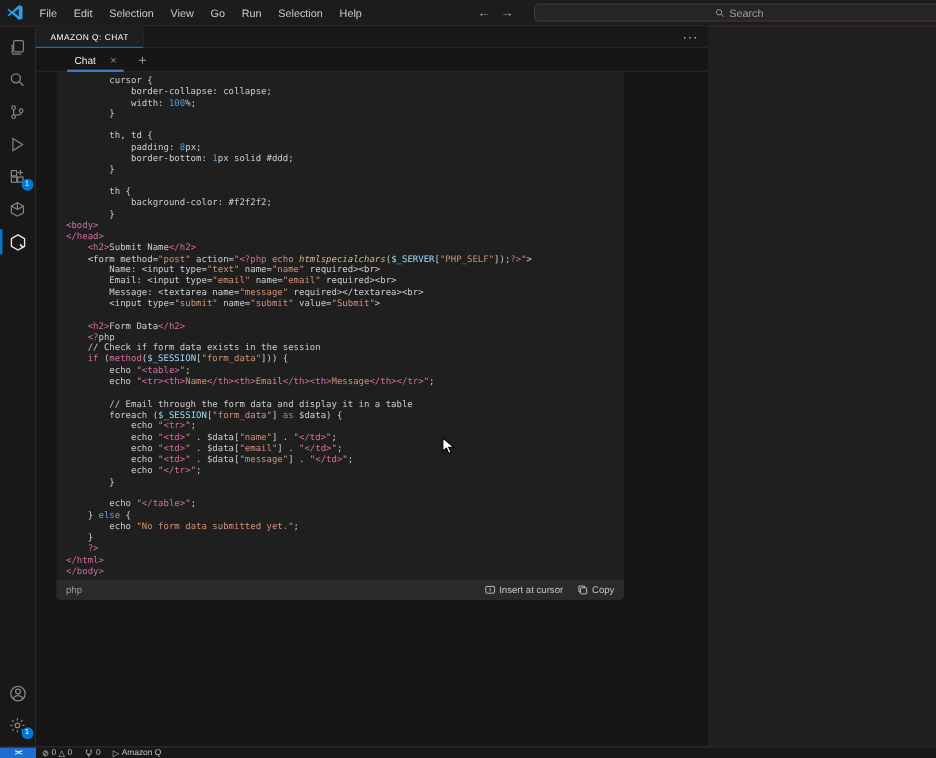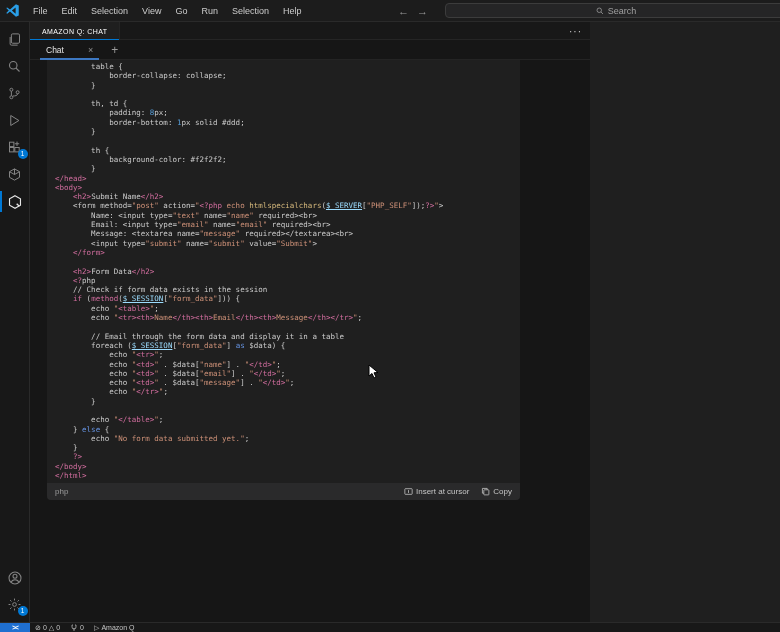--- a/index.html
+++ b/index.html
@@ -31,33 +31,33 @@
   .editor-right { position:absolute; left:590px; top:22px; width:190px; height:600px; background:#1f1f1f; }
 
   .tabbar { position:relative; width:560px; height:18px; background:#181818; border-bottom:1px solid #252525; display:flex; }
   .ed-tab { position:relative; height:18px; padding:0 12px; background:#1f1f1f; border-right:1px solid #252525;
     display:flex; align-items:center; color:#ffffff; font-size:7px; letter-spacing:.4px; }
   .ed-tab::after { content:""; position:absolute; left:0; right:0; bottom:0; height:1px; background:#0078d4; }
   .tab-actions { position:absolute; right:8px; top:0; height:18px; display:flex; align-items:center; color:#cccccc; font-size:10px; letter-spacing:1px; }
 
   
   .chat-tabs { position:relative; height:20px; display:flex; align-items:center; border-bottom:1px solid #242424; }
-  .chat-tab { position:relative; height:20px; margin-left:8px; padding:0 8px; display:flex; align-items:center; gap:24px;
+  .chat-tab { position:relative; height:20px; margin-left:24px; padding:0 8px; display:flex; align-items:center; gap:12px;
     color:#e6e6e6; font-size:8.5px; }
   .chat-tab::after { content:""; position:absolute; left:2px; right:2px; bottom:0; height:2px; background:#3d78c2; }
   .chat-tab .close { color:#8f8f8f; font-size:9px; }
   .chat-newtab { color:#9a9a9a; font-size:12px; margin-left:10px; }
 
   .chat-scroll { position:absolute; left:0; top:38px; width:560px; height:497px; overflow:hidden; }
 
   .code-card { position:absolute; left:17px; top:0; width:473px; background:#1f1f1f; border-radius:0 0 4px 4px; }
   .code-body { padding:2px 8px 3px 8px; }
   .cl { font-family:"DejaVu Sans Mono", monospace; font-size:7.5px; line-height:9.3px; white-space:pre; }
   .tok-p { color:#cccccc; } .tok-t { color:#d16d9e; } .tok-s { color:#ce9178; }
-  .tok-n { color:#569cd6; } .tok-v { color:#9cdcfe;text-decoration:underline; } .tok-k { color:#6796e6; } .tok-f { color:#d7ba7d; }
+  .tok-n { color:#569cd6; } .tok-v { color:#9cdcfe; } .tok-k { color:#6796e6; } .tok-f { color:#d7ba7d;font-style:italic; }
   .code-footer { height:17px; background:#2a2a2b; border-radius:0 0 4px 4px; display:flex; align-items:center; padding:0 8px; }
   .code-lang { color:#9d9d9d; font-size:8px; }
   .code-actions { margin-left:auto; display:flex; gap:12px; }
   .code-action { display:flex; align-items:center; gap:3px; color:#c5c5c5; font-size:8px; cursor:pointer; }
 
   
   .statusbar { position:absolute; left:0; top:622px; width:780px; height:10px; background:#181818;
     border-top:1px solid #2a2a2a; display:flex; align-items:center; font-size:7px; color:#c5c5c5; }
   .remote-ind { width:30px; height:10px; background:#1f6fd0; color:#fff; display:flex; align-items:center; justify-content:center;
     font-size:6.5px; font-weight:bold; letter-spacing:-1px; }
@@ -174,41 +174,41 @@
       <div class="chat-tab">
         <span>Chat</span>
         <span class="close">×</span>
       </div>
       <div class="chat-newtab">+</div>
     </div>
 
     <div class="chat-scroll">
       <div class="code-card">
         <div class="code-body">
-            <div class="cl"><span class="tok-p">        table {</span></div>
+            <div class="cl"><span class="tok-p">        cursor {</span></div>
             <div class="cl"><span class="tok-p">            border-collapse: collapse;</span></div>
+            <div class="cl"><span class="tok-p">            width: </span><span class="tok-n">100</span><span class="tok-p">%;</span></div>
             <div class="cl"><span class="tok-p">        }</span></div>
             <div class="cl">&nbsp;</div>
             <div class="cl"><span class="tok-p">        th, td {</span></div>
             <div class="cl"><span class="tok-p">            padding: </span><span class="tok-n">8</span><span class="tok-p">px;</span></div>
             <div class="cl"><span class="tok-p">            border-bottom: </span><span class="tok-n">1</span><span class="tok-p">px solid #ddd;</span></div>
             <div class="cl"><span class="tok-p">        }</span></div>
             <div class="cl">&nbsp;</div>
             <div class="cl"><span class="tok-p">        th {</span></div>
             <div class="cl"><span class="tok-p">            background-color: #f2f2f2;</span></div>
             <div class="cl"><span class="tok-p">        }</span></div>
+            <div class="cl"><span class="tok-t">&lt;body&gt;</span></div>
             <div class="cl"><span class="tok-t">&lt;/head&gt;</span></div>
-            <div class="cl"><span class="tok-t">&lt;body&gt;</span></div>
             <div class="cl"><span class="tok-p">    </span><span class="tok-t">&lt;h2&gt;</span><span class="tok-p">Submit Name</span><span class="tok-t">&lt;/h2&gt;</span></div>
             <div class="cl"><span class="tok-p">    &lt;form method=</span><span class="tok-s">"post"</span><span class="tok-p"> action=</span><span class="tok-s">"</span><span class="tok-t">&lt;?php</span><span class="tok-s"> echo</span><span class="tok-f"> htmlspecialchars</span><span class="tok-p">(</span><span class="tok-v">$_SERVER</span><span class="tok-p">[</span><span class="tok-s">"PHP_SELF"</span><span class="tok-p">]);</span><span class="tok-t">?&gt;</span><span class="tok-s">"</span><span class="tok-p">&gt;</span></div>
             <div class="cl"><span class="tok-p">        Name: &lt;input type=</span><span class="tok-s">"text"</span><span class="tok-p"> name=</span><span class="tok-s">"name"</span><span class="tok-p"> required&gt;&lt;br&gt;</span></div>
             <div class="cl"><span class="tok-p">        Email: &lt;input type=</span><span class="tok-s">"email"</span><span class="tok-p"> name=</span><span class="tok-s">"email"</span><span class="tok-p"> required&gt;&lt;br&gt;</span></div>
             <div class="cl"><span class="tok-p">        Message: &lt;textarea name=</span><span class="tok-s">"message"</span><span class="tok-p"> required&gt;&lt;/textarea&gt;&lt;br&gt;</span></div>
             <div class="cl"><span class="tok-p">        &lt;input type=</span><span class="tok-s">"submit"</span><span class="tok-p"> name=</span><span class="tok-s">"submit"</span><span class="tok-p"> value=</span><span class="tok-s">"Submit"</span><span class="tok-p">&gt;</span></div>
-            <div class="cl"><span class="tok-p">    </span><span class="tok-t">&lt;/form&gt;</span></div>
             <div class="cl">&nbsp;</div>
             <div class="cl"><span class="tok-p">    </span><span class="tok-t">&lt;h2&gt;</span><span class="tok-p">Form Data</span><span class="tok-t">&lt;/h2&gt;</span></div>
             <div class="cl"><span class="tok-p">    </span><span class="tok-t">&lt;?</span><span class="tok-p">php</span></div>
             <div class="cl"><span class="tok-p">    // Check if form data exists in the session</span></div>
             <div class="cl"><span class="tok-p">    </span><span class="tok-t">if</span><span class="tok-p"> (</span><span class="tok-t">method</span><span class="tok-p">(</span><span class="tok-v">$_SESSION</span><span class="tok-p">[</span><span class="tok-s">"form_data"</span><span class="tok-p">])) {</span></div>
             <div class="cl"><span class="tok-p">        echo </span><span class="tok-s">"</span><span class="tok-t">&lt;table&gt;</span><span class="tok-s">"</span><span class="tok-p">;</span></div>
             <div class="cl"><span class="tok-p">        echo </span><span class="tok-s">"</span><span class="tok-t">&lt;tr&gt;&lt;th&gt;</span><span class="tok-s">Name</span><span class="tok-t">&lt;/th&gt;&lt;th&gt;</span><span class="tok-s">Email</span><span class="tok-t">&lt;/th&gt;&lt;th&gt;</span><span class="tok-s">Message</span><span class="tok-t">&lt;/th&gt;&lt;/tr&gt;</span><span class="tok-s">"</span><span class="tok-p">;</span></div>
             <div class="cl">&nbsp;</div>
             <div class="cl"><span class="tok-p">        // Email through the form data and display it in a table</span></div>
             <div class="cl"><span class="tok-p">        foreach (</span><span class="tok-v">$_SESSION</span><span class="tok-p">[</span><span class="tok-s">"form_data"</span><span class="tok-p">] </span><span class="tok-k">as</span><span class="tok-p"> $data) {</span></div>
@@ -217,22 +217,22 @@
             <div class="cl"><span class="tok-p">            echo </span><span class="tok-s">"</span><span class="tok-t">&lt;td&gt;</span><span class="tok-s">"</span><span class="tok-p"> . $data[</span><span class="tok-s">"email"</span><span class="tok-p">] . </span><span class="tok-s">"</span><span class="tok-t">&lt;/td&gt;</span><span class="tok-s">"</span><span class="tok-p">;</span></div>
             <div class="cl"><span class="tok-p">            echo </span><span class="tok-s">"</span><span class="tok-t">&lt;td&gt;</span><span class="tok-s">"</span><span class="tok-p"> . $data[</span><span class="tok-s">"message"</span><span class="tok-p">] . </span><span class="tok-s">"</span><span class="tok-t">&lt;/td&gt;</span><span class="tok-s">"</span><span class="tok-p">;</span></div>
             <div class="cl"><span class="tok-p">            echo </span><span class="tok-s">"</span><span class="tok-t">&lt;/tr&gt;</span><span class="tok-s">"</span><span class="tok-p">;</span></div>
             <div class="cl"><span class="tok-p">        }</span></div>
             <div class="cl">&nbsp;</div>
             <div class="cl"><span class="tok-p">        echo </span><span class="tok-s">"</span><span class="tok-t">&lt;/table&gt;</span><span class="tok-s">"</span><span class="tok-p">;</span></div>
             <div class="cl"><span class="tok-p">    } </span><span class="tok-k">else</span><span class="tok-p"> {</span></div>
             <div class="cl"><span class="tok-p">        echo </span><span class="tok-s">"No form data submitted yet."</span><span class="tok-p">;</span></div>
             <div class="cl"><span class="tok-p">    }</span></div>
             <div class="cl"><span class="tok-p">    </span><span class="tok-t">?&gt;</span></div>
+            <div class="cl"><span class="tok-t">&lt;/html&gt;</span></div>
             <div class="cl"><span class="tok-t">&lt;/body&gt;</span></div>
-            <div class="cl"><span class="tok-t">&lt;/html&gt;</span></div>
           </div>
         <div class="code-footer">
           <span class="code-lang">php</span>
           <div class="code-actions">
             <span class="code-action">
               <svg width="9" height="9" viewBox="0 0 16 16" fill="none" stroke="#c5c5c5" stroke-width="1.4">
                   <rect x="1.5" y="3" width="13" height="10" rx="1"></rect>
                   <path d="M8 5.5v5"></path>
                 </svg>
               <span>Insert at cursor</span>

